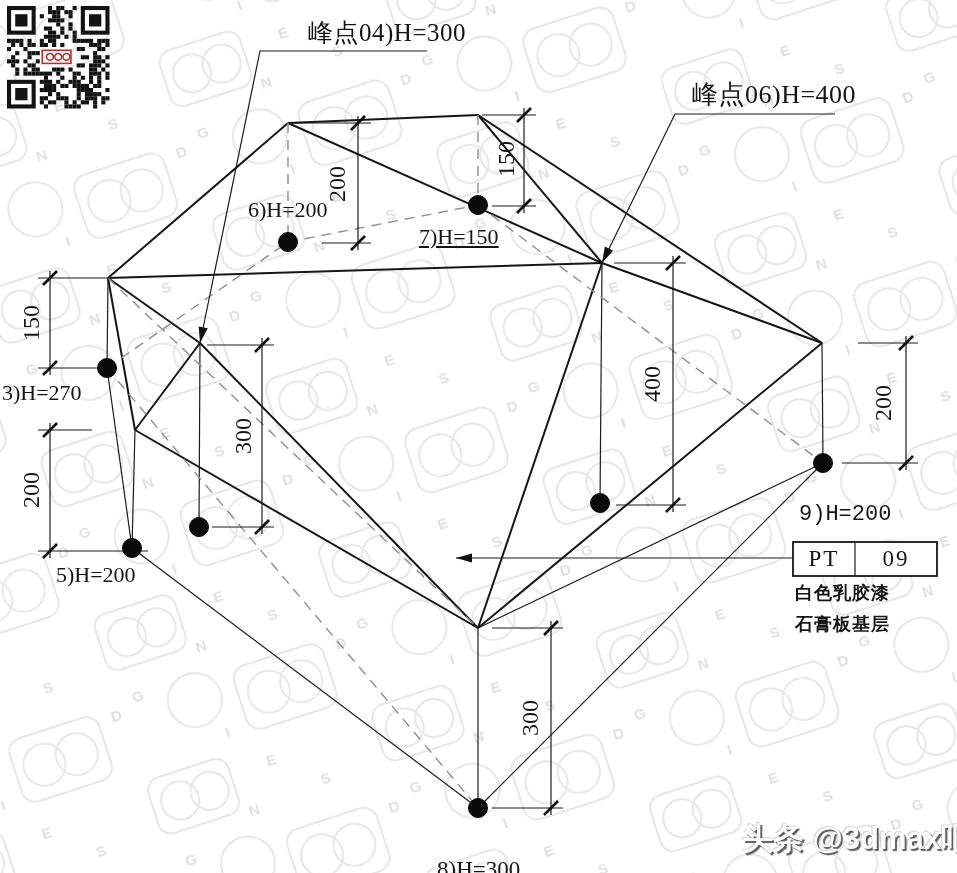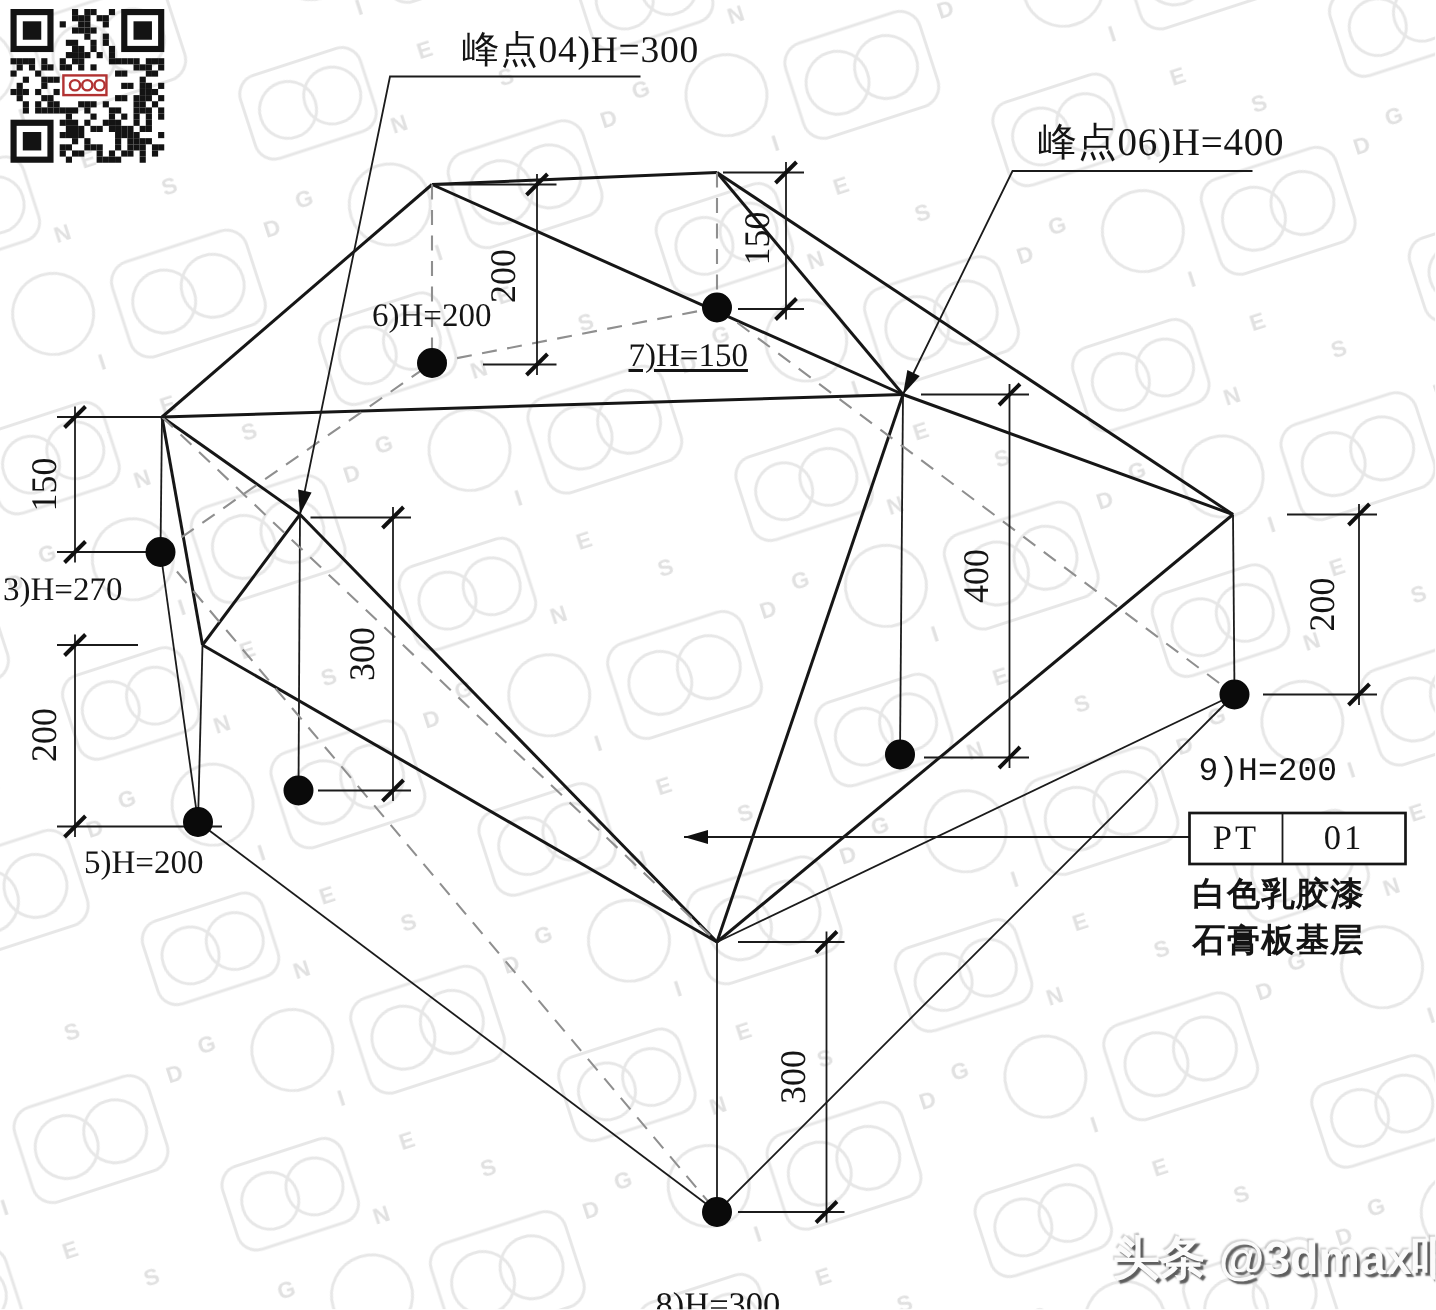--- a/index.html
+++ b/index.html
@@ -14,21 +14,21 @@
   .arrow{fill:#101010;stroke:none;}
   .dot{fill:#0a0a0a;stroke:#0a0a0a;}
   .box{fill:#ffffff;stroke:#161616;stroke-width:1.8;}
   .qm{fill:#131313;}
   
   .lbl{position:absolute;white-space:nowrap;color:#141414;}
   .pt-lbl{font-size:22px;}
   .peak-lbl{font-size:25px;letter-spacing:0.5px;}
   .dim-lbl{font-size:24px;transform:translate(-50%,-50%) rotate(-90deg);}
   .tag-txt{font-size:23px;transform:translate(-50%,-50%);letter-spacing:2px;}
-  .mat-txt{font-size:22px;font-weight:600;letter-spacing:1px;}
+  .mat-txt{font-size:18px;font-weight:600;letter-spacing:1px;}
   .wm-txt{font-family:"Liberation Sans","DejaVu Sans",sans-serif;font-size:31px;font-weight:bold;
           color:#fbfbfb;text-shadow:2px 2px 1px rgba(75,75,75,0.9),-1px -1px 1px rgba(160,160,160,0.45);}
 </style>
 </head>
 <body>
 
 <div id="canvas">
 
   <svg id="wire" width="957" height="873" viewBox="0 0 957 873">
     <defs>
@@ -373,18 +373,18 @@
   <div class="lbl dim-lbl" style="left:31px;top:323px;">150</div>
   <div class="lbl dim-lbl" style="left:31px;top:490px;">200</div>
   <div class="lbl dim-lbl" style="left:337px;top:184px;">200</div>
   <div class="lbl dim-lbl" style="left:506px;top:159px;">150</div>
   <div class="lbl dim-lbl" style="left:243px;top:436px;">300</div>
   <div class="lbl dim-lbl" style="left:652px;top:384px;">400</div>
   <div class="lbl dim-lbl" style="left:530px;top:718px;">300</div>
   <div class="lbl dim-lbl" style="left:883px;top:403px;">200</div>
 
   <div class="lbl tag-txt" style="left:824px;top:559px;">PT</div>
-  <div class="lbl tag-txt" style="left:896px;top:559px;">01</div>
+  <div class="lbl tag-txt" style="left:896px;top:559px;">09</div>
   <div class="lbl mat-txt" style="left:795px;top:581px;">白色乳胶漆</div>
   <div class="lbl mat-txt" style="left:795px;top:612px;">石膏板基层</div>
 
   <div class="lbl wm-txt" style="left:742px;top:818px;">头条 @3dmax吧</div>
 </div>
 
 </body></html>

